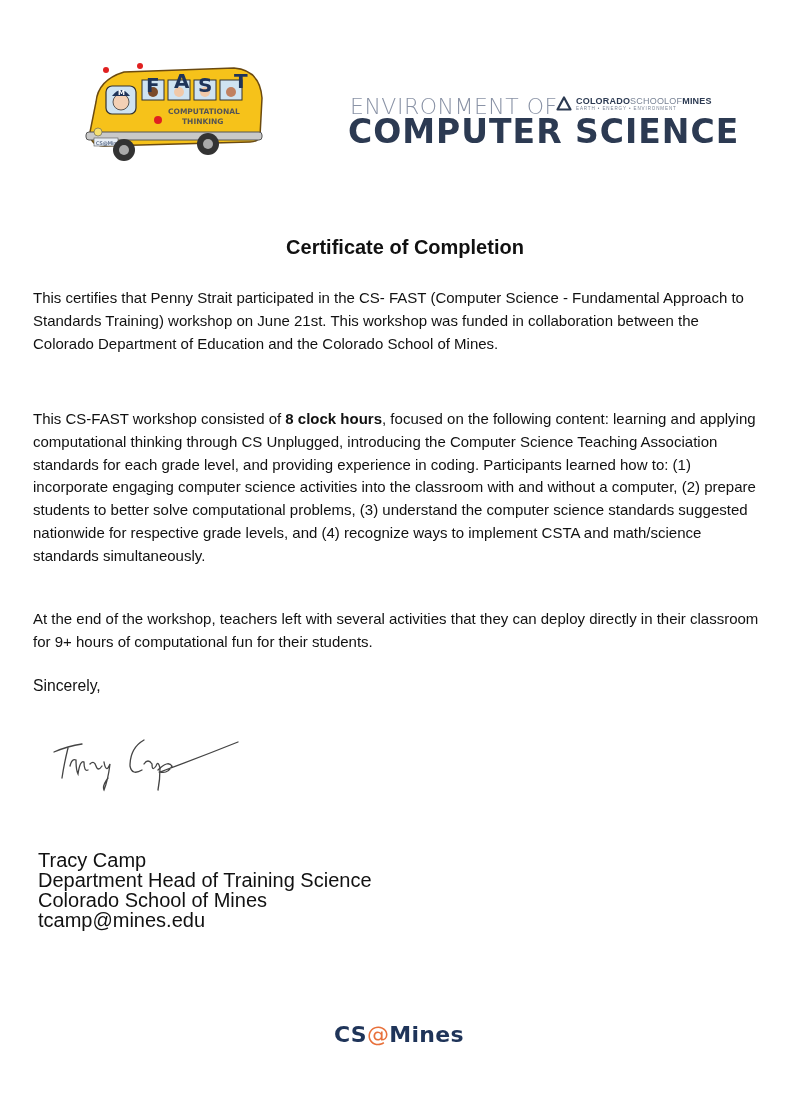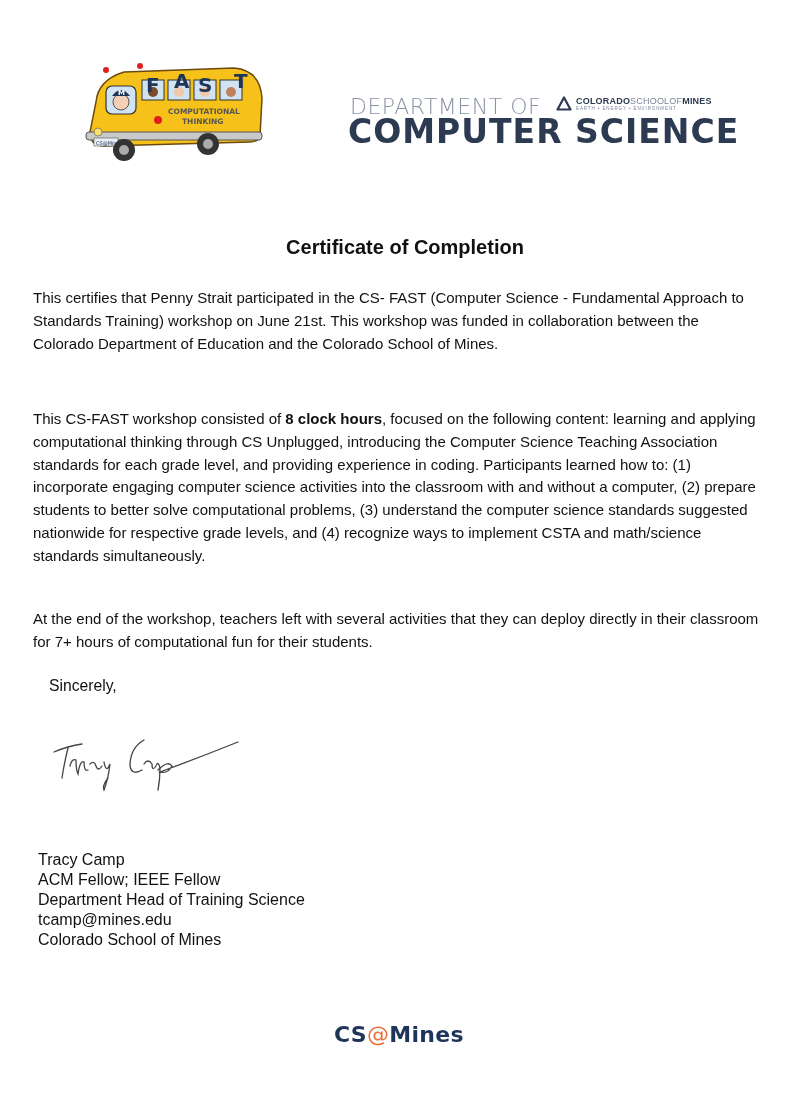--- a/index.html
+++ b/index.html
@@ -12,23 +12,23 @@
   .mines-tri { width: 16px; height: 16px; }
   .mines-text { margin-left: 4px; }
   .mines-name { font-size: 9px; font-weight: bold; color: #2c3a52; letter-spacing: 0.2px; line-height: 10px; white-space: nowrap; }
   .mines-name .light { font-weight: normal; color: #7a8496; }
   .mines-tag { font-size: 4.5px; color: #7a8496; letter-spacing: 0.9px; line-height: 6px; white-space: nowrap; }
   .title { position: absolute; left: 0; width: 810px; top: 236px; text-align: center; font-size: 20px; font-weight: bold; color: #111; }
   .para { position: absolute; left: 33px; width: 730px; font-size: 15px; line-height: 22.8px; color: #111; }
   .p1 { top: 287px; }
   .p2 { top: 408px; }
   .p3 { top: 608px; }
-  .closing { position: absolute; left: 33px; top: 677px; font-size: 15.7px; margin-left: 16px; }
+  .closing { position: absolute; left: 33px; top: 677px; font-size: 15.7px; }
   .signature { position: absolute; left: 48px; top: 730px; width: 200px; height: 70px; }
-  .signer { position: absolute; left: 38px; top: 850px; font-size: 16px; line-height: 20px; color: #111; }
+  .signer { position: absolute; left: 38px; top: 850px; font-size: 20px; line-height: 20px; color: #111; }
   .footer-logo { position: absolute; left: 334px; top: 1022px; font-size: 22px; font-weight: bold; color: #1f3459; font-family: "DejaVu Sans", sans-serif; letter-spacing: 0.3px; }
   .footer-logo .at { color: #e8703a; font-weight: normal; }
 </style>
 </head>
 <body>
 
 <div class="bus">
   <svg width="190" height="104" viewBox="0 0 190 104">
     <path d="M12 40 Q14 18 40 10 L150 6 Q176 8 178 36 L176 74 Q174 80 166 80 L20 84 Q6 84 6 70 Z" fill="#f6c21a" stroke="#6b4a10" stroke-width="1.5"></path>
     <rect x="2" y="70" width="176" height="8" rx="3" fill="#c9c9c9" stroke="#555" stroke-width="1"></rect>
@@ -57,56 +57,55 @@
     <circle cx="40" cy="88" r="11" fill="#333"></circle>
       <circle cx="40" cy="88" r="5" fill="#aaa"></circle>
     <circle cx="124" cy="82" r="11" fill="#333"></circle>
       <circle cx="124" cy="82" r="5" fill="#aaa"></circle>
     <circle cx="22" cy="8" r="3" fill="#e02020"></circle>
     <circle cx="56" cy="4" r="3" fill="#e02020"></circle>
   </svg>
 </div>
 
 <div class="dept">
-  <div class="dept-of">DEPARTMENT OF</div>
+  <div class="dept-of">ENVIRONMENT OF</div>
   <div class="dept-cs">COMPUTER SCIENCE</div>
   <div class="mines-logo">
     <svg class="mines-tri" viewBox="0 0 16 16">
       <path d="M8 1.5 L14.5 13.5 L1.5 13.5 Z" fill="none" stroke="#2c3a52" stroke-width="2.2" stroke-linejoin="round"></path>
     </svg>
     <div class="mines-text">
       <div class="mines-name"><span>COLORADO</span><span class="light">SCHOOLOF</span><span>MINES</span></div>
       <div class="mines-tag">EARTH • ENERGY • ENVIRONMENT</div>
     </div>
   </div>
 </div>
 
 <div class="title">Certificate of Completion</div>
 
 <div class="para p1">This certifies that Penny Strait participated in the CS- FAST (Computer Science - Fundamental Approach to Standards Training) workshop on June 21st. This workshop was funded in collaboration between the Colorado Department of Education and the Colorado School of Mines.</div>
 <div class="para p2"><span>This CS-FAST workshop consisted of </span><b>8 clock hours</b><span>, focused on the following content: learning and applying computational thinking through CS Unplugged, introducing the Computer Science Teaching Association standards for each grade level, and providing experience in coding. Participants learned how to: (1) incorporate engaging computer science activities into the classroom with and without a computer, (2) prepare students to better solve computational problems, (3) understand the computer science standards suggested nationwide for respective grade levels, and (4) recognize ways to implement CSTA and math/science standards simultaneously.</span></div>
-<div class="para p3">At the end of the workshop, teachers left with several activities that they can deploy directly in their classroom for 7+ hours of computational fun for their students.</div>
+<div class="para p3">At the end of the workshop, teachers left with several activities that they can deploy directly in their classroom for 9+ hours of computational fun for their students.</div>
 <div class="closing">Sincerely,</div>
 
 <div class="signature">
   <svg width="200" height="70" viewBox="0 0 200 70">
     <g fill="none" stroke="#444" stroke-width="1.3" stroke-linecap="round">
       <path d="M6 22 Q20 16 34 14"></path>
       <path d="M20 18 Q16 34 14 48"></path>
       <path d="M22 36 Q24 28 28 30 Q28 40 30 44 Q32 30 36 32 Q36 42 40 40"></path>
       <path d="M42 34 Q46 30 48 36 Q50 42 54 36"></path>
       <path d="M56 32 Q58 44 62 34 Q60 50 56 60 Q54 56 60 48"></path>
       <path d="M96 10 Q82 18 82 36 Q84 46 94 40"></path>
       <path d="M96 34 Q100 28 104 34 Q104 42 108 36 Q110 30 112 38 Q112 50 110 60"></path>
       <path d="M110 40 Q120 30 124 36 Q120 44 112 42 Q150 28 190 12"></path>
     </g>
   </svg>
 </div>
 
 <div class="signer">
   <div>Tracy Camp</div>
-  <div>ACM Fellow; IEEE Fellow</div>
   <div>Department Head of Training Science</div>
+  <div>Colorado School of Mines</div>
   <div>tcamp@mines.edu</div>
-  <div>Colorado School of Mines</div>
 </div>
 
 <div class="footer-logo"><span>CS</span><span class="at">@</span><span>Mines</span></div>
 
 </body></html>

